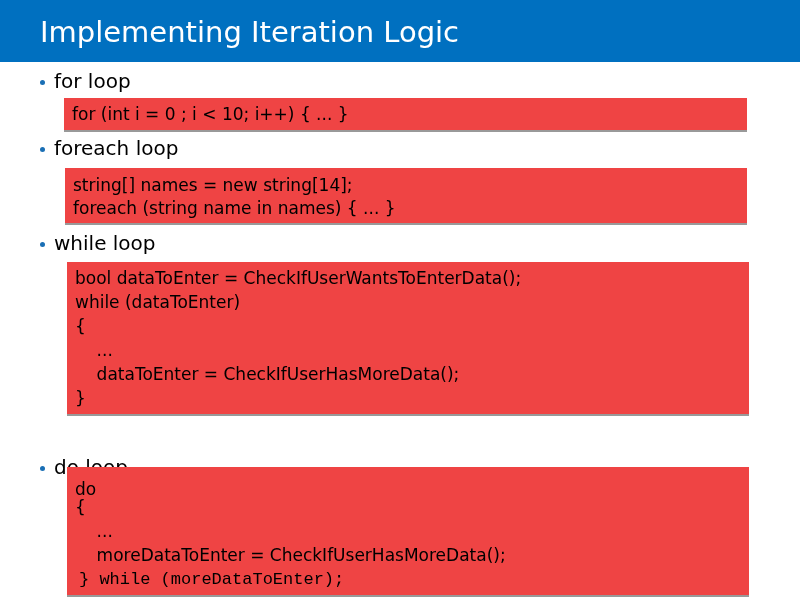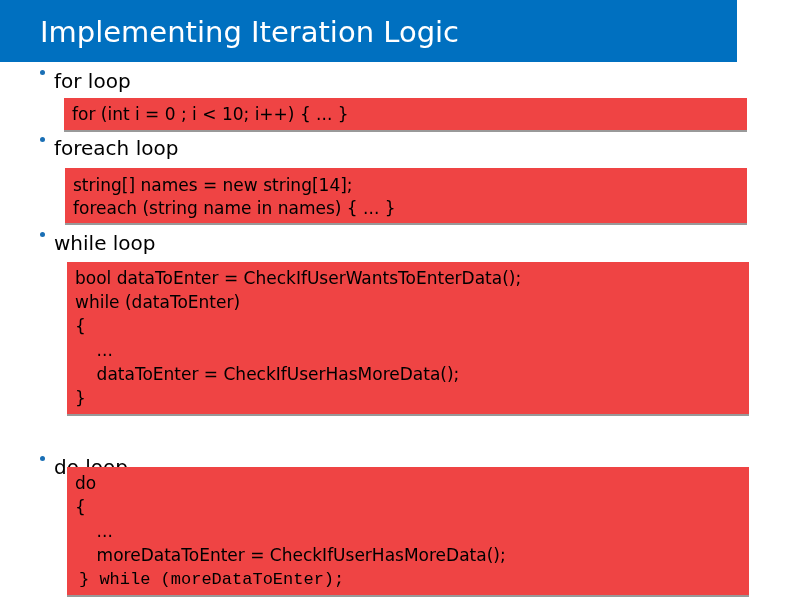--- a/index.html
+++ b/index.html
@@ -13,38 +13,39 @@
     }
     .slide {
       position: relative;
       width: 800px;
       height: 600px;
       background: #ffffff;
     }
     .title-bar {
       position: absolute;
       left: 0; top: 0;
-      width: 737px;
+      width: 800px;
       height: 62px;
       background: #0070c0;
     }
     .title-text {
       position: absolute;
       left: 40px;
       top: 14px;
       font-size: 29px;
       line-height: 36px;
       color: #ffffff;
       white-space: nowrap;
     }
     .bullet-row {
       position: absolute;
       left: 40px;
       height: 26px;
       display: flex;
+      align-items: center;
     }
     .bullet-dot {
       width: 5px;
       height: 5px;
       border-radius: 50%;
       background: #1a6fb5;
       margin-right: 9px;
       margin-top: 2px;
     }
     .bullet-label {
@@ -104,20 +105,20 @@
     <div class="code-line" style="left:8px; top:77px;">    ...</div>
     <div class="code-line" style="left:8px; top:101px;">    dataToEnter = CheckIfUserHasMoreData();</div>
     <div class="code-line" style="left:8px; top:125px;">}</div>
   </div>
 
   <div class="bullet-row" style="top:454px;">
     <span class="bullet-dot"></span>
     <span class="bullet-label">do loop</span>
   </div>
   <div class="code-box" style="left:67px; top:467px; width:682px; height:130px;">
-    <div class="code-line" style="left:8px; top:5px;">do</div>
+    <div class="code-line" style="left:8px; top:11px;">do</div>
     <div class="code-line" style="left:8px; top:29px;">{</div>
     <div class="code-line" style="left:8px; top:53px;">    ...</div>
     <div class="code-line" style="left:8px; top:77px;">    moreDataToEnter = CheckIfUserHasMoreData();</div>
     <div class="code-line" style="left:12px; top:101px;font-family:Liberation Mono, monospace;">} while (moreDataToEnter);</div>
   </div>
 
 </div>
 
 </body></html>

